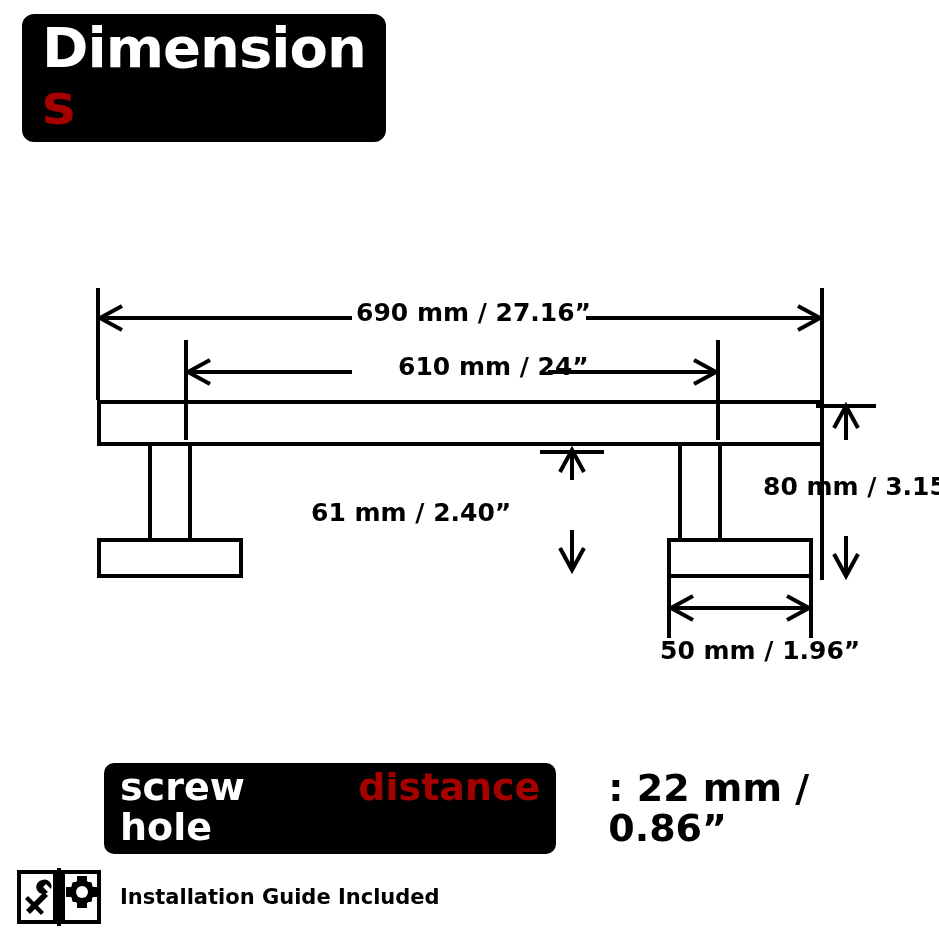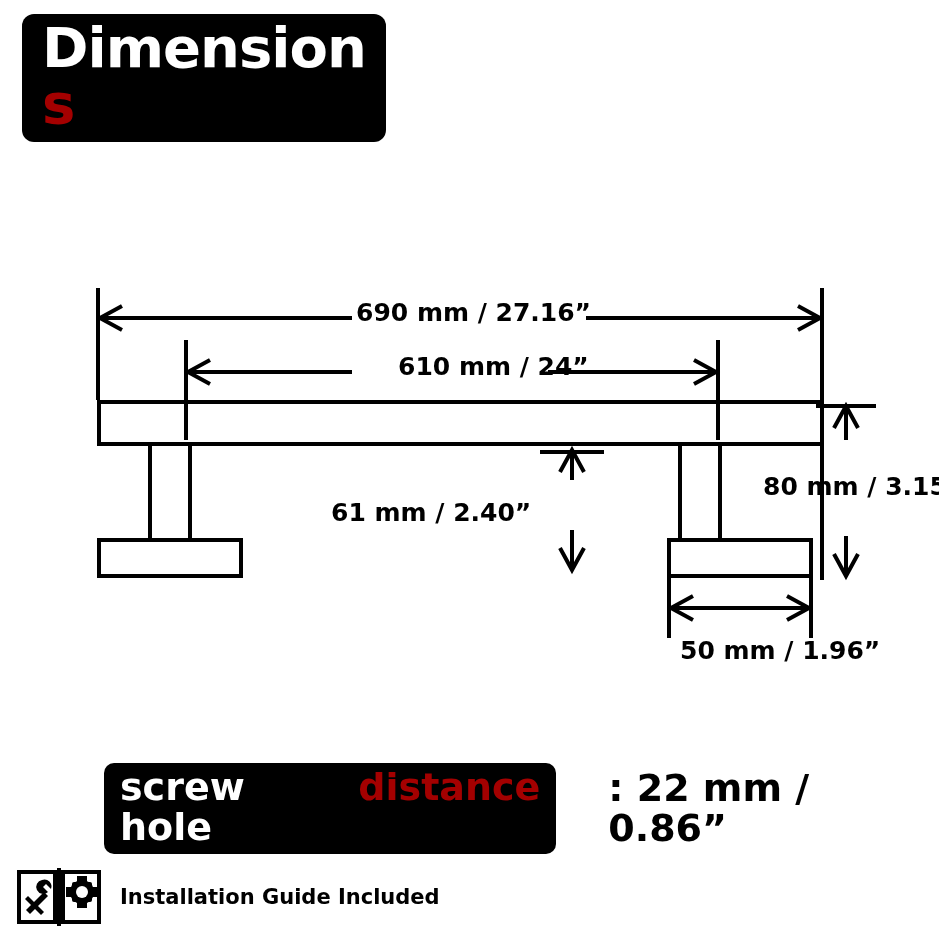--- a/index.html
+++ b/index.html
@@ -52,23 +52,23 @@
   .dim-label {
     position: absolute;
     font-family: "DejaVu Sans", sans-serif;
     font-weight: bold;
     font-size: 25px;
     white-space: nowrap;
     color: #000;
   }
   #label-690 { left: 356px; top: 58px; }
   #label-610 { left: 358px; top: 112px; margin-left: 40px; }
-  #label-61  { left: 311px; top: 258px; margin-left: 20px; }
+  #label-61  { left: 311px; top: 258px; }
   #label-80  { left: 763px; top: 232px; }
-  #label-50  { left: 680px; top: 396px; }
+  #label-50  { left: 660px; top: 396px; }
 
   
   #screw-line {
     position: absolute;
     left: 104px;
     top: 780px;
     display: flex;
     align-items: center;
     height: 56px;
   }

